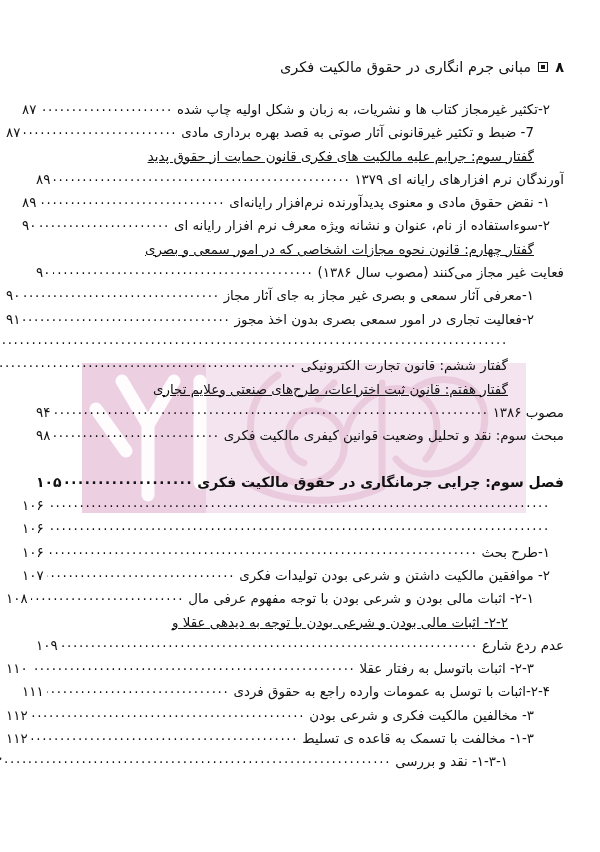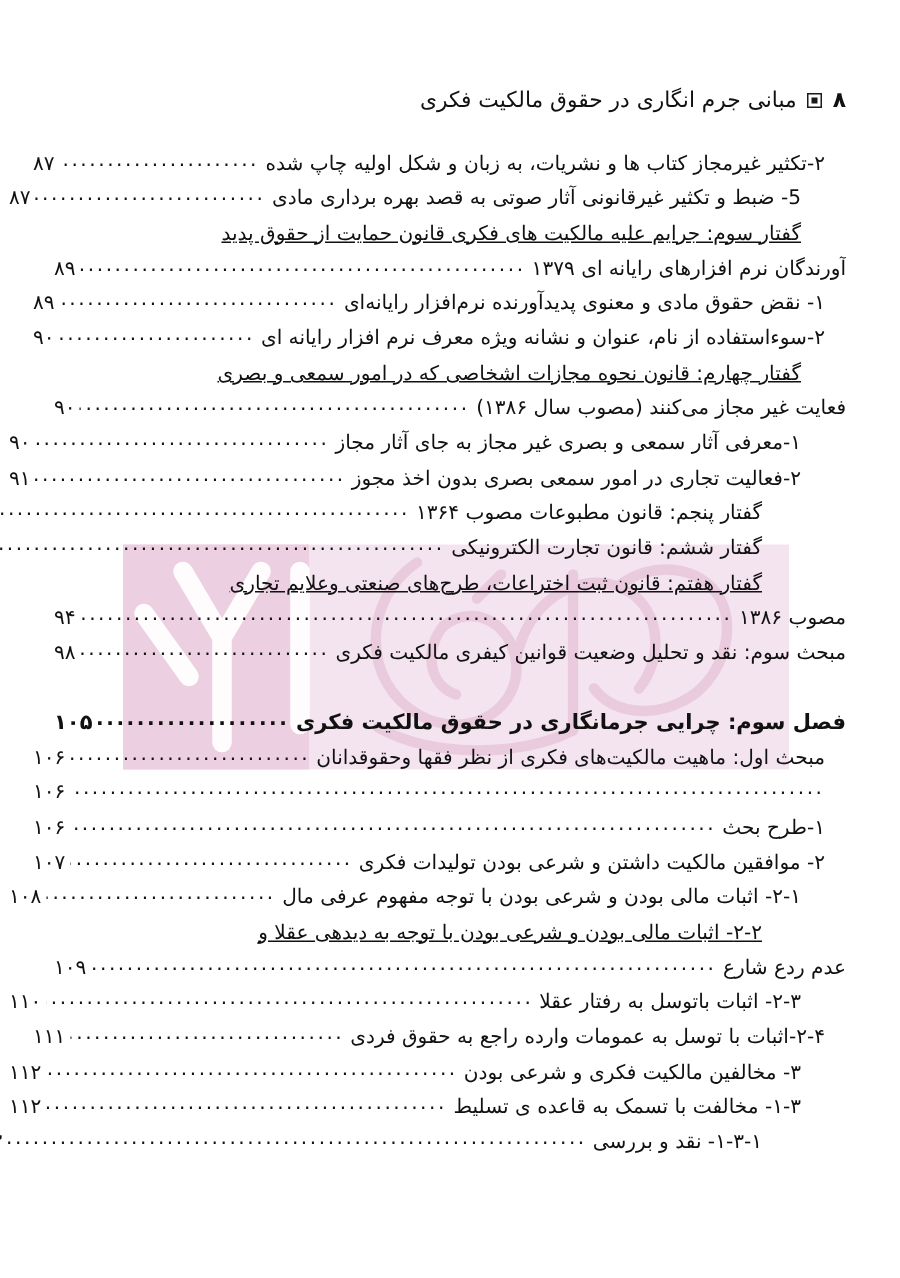--- a/index.html
+++ b/index.html
@@ -188,21 +188,21 @@
 
   <div class="toc">
 
     <div class="toc-row ind-1">
       <span class="toc-label">۲-تکثیر غیرمجاز کتاب ها و نشریات، به زبان و شکل اولیه چاپ شده</span>
       <span class="toc-dots"></span>
       <span class="toc-num">۸۷</span>
     </div>
 
     <div class="toc-row ind-2">
-      <span class="toc-label">5- ضبط و تکثیر غیرقانونی آثار صوتی به قصد بهره برداری مادی</span>
+      <span class="toc-label">7- ضبط و تکثیر غیرقانونی آثار صوتی به قصد بهره برداری مادی</span>
       <span class="toc-dots"></span>
       <span class="toc-num">۸۷</span>
     </div>
 
     <div class="toc-row cont ind-2">
       <span class="toc-label">گفتار سوم: جرایم علیه مالکیت های فکری قانون حمایت از حقوق پدید</span>
 
     </div>
 
     <div class="toc-row ind-0">
@@ -240,21 +240,20 @@
       <span class="toc-num">۹۰</span>
     </div>
 
     <div class="toc-row ind-2">
       <span class="toc-label">۲-فعالیت تجاری در امور سمعی بصری بدون اخذ مجوز</span>
       <span class="toc-dots"></span>
       <span class="toc-num">۹۱</span>
     </div>
 
     <div class="toc-row ind-3">
-      <span class="toc-label">گفتار پنجم: قانون مطبوعات مصوب ۱۳۶۴</span>
       <span class="toc-dots"></span>
 
     </div>
 
     <div class="toc-row ind-3">
       <span class="toc-label">گفتار ششم: قانون تجارت الکترونیکی</span>
       <span class="toc-dots"></span>
 
     </div>
 
@@ -279,21 +278,20 @@
       <span class="toc-label"></span>
     </div>
 
     <div class="toc-row bold ind-0">
       <span class="toc-label">فصل سوم: چرایی جرمانگاری در حقوق مالکیت فکری</span>
       <span class="toc-dots"></span>
       <span class="toc-num">۱۰۵</span>
     </div>
 
     <div class="toc-row ind-1">
-      <span class="toc-label">مبحث اول: ماهیت مالکیت‌های فکری از نظر فقها وحقوقدانان</span>
       <span class="toc-dots"></span>
       <span class="toc-num">۱۰۶</span>
     </div>
 
     <div class="toc-row ind-1">
       <span class="toc-dots"></span>
       <span class="toc-num">۱۰۶</span>
     </div>
 
     <div class="toc-row ind-1">

